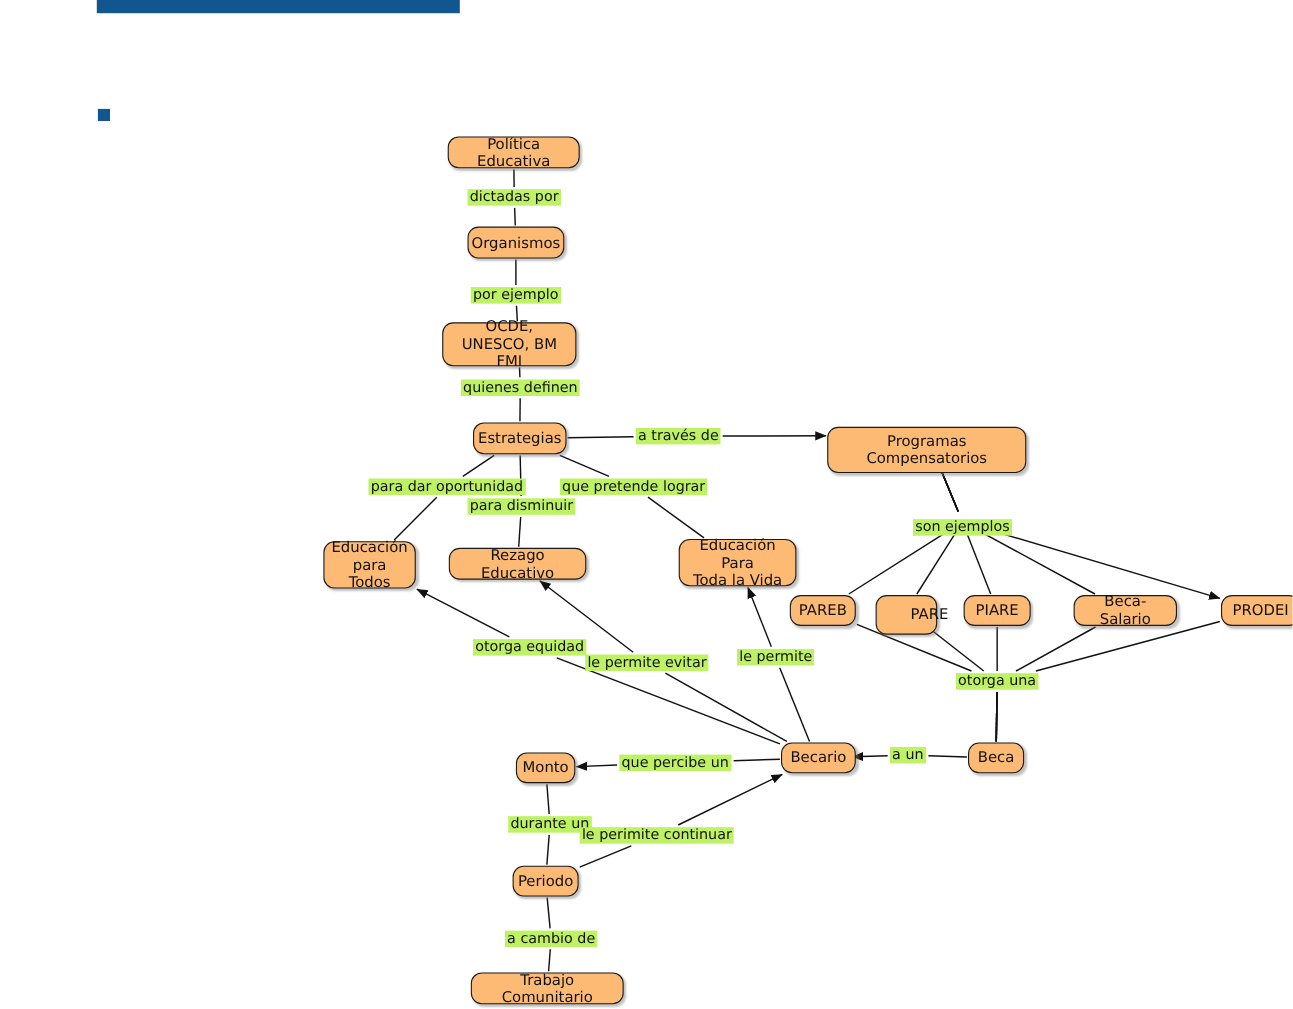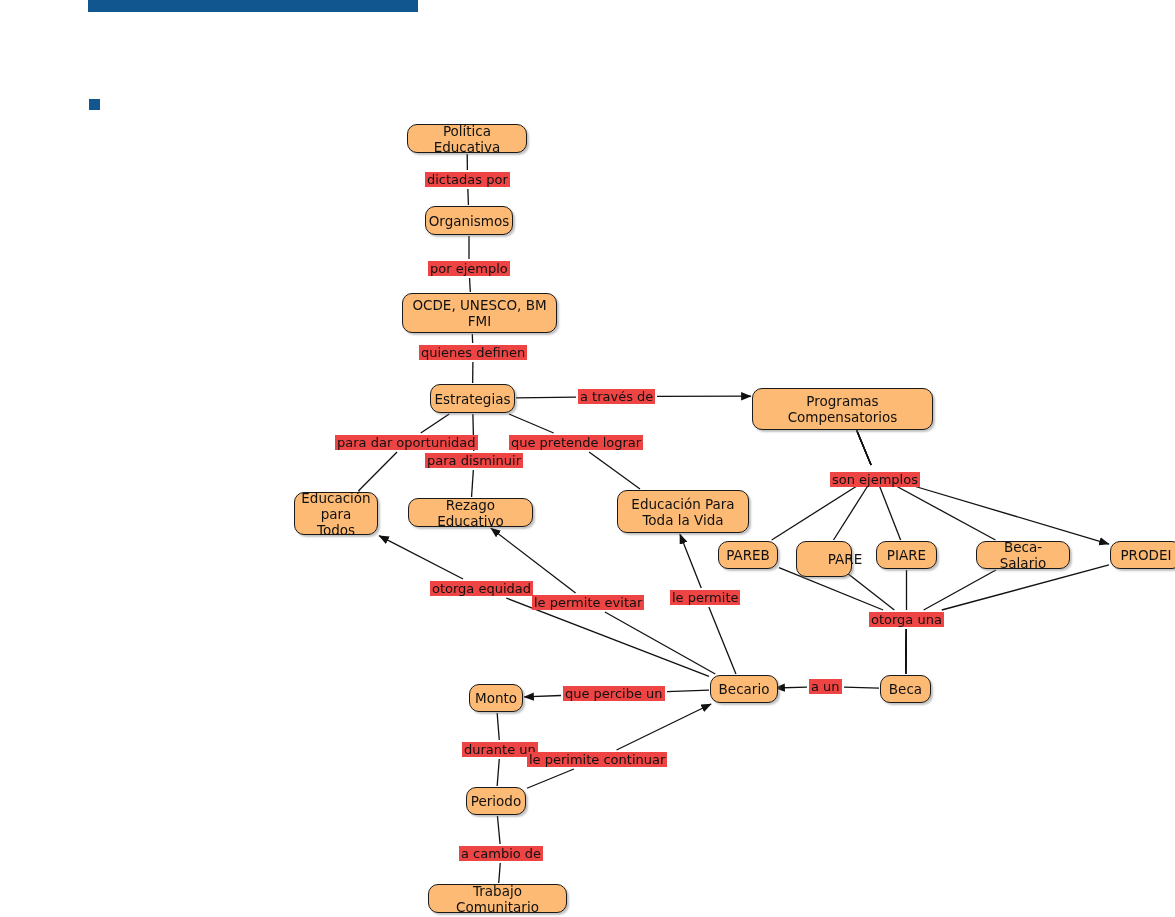--- a/index.html
+++ b/index.html
@@ -81,21 +81,21 @@
     white-space: pre-line;
     padding: 0 6px;
   }
 
   
   .edge-label {
     position: absolute;
     font-size: 13px;
     line-height: 15px;
     color: #111111;
-    background: #ef4444;
+    background: #bef264;
     white-space: nowrap;
     padding: 0 2px;
   }
 </style>
 </head>
 <body>
 
 <div id="header-bar"></div>
 <div id="bullet-square"></div>
 <div id="ghost-title-1"></div>
@@ -159,28 +159,28 @@
         <line x1="499.2621359223301" y1="759" x2="497.1650485436893" y2="786"></line>
         <line x1="527" y1="788.2623762376238" x2="573.8795180722892" y2="769"></line>
         <line x1="616.5390070921986" y1="750" x2="711.1489361702128" y2="704" marker-end="url(#arrowhead)"></line>
         <line x1="497.42857142857144" y1="816" x2="500.0952380952381" y2="844"></line>
         <line x1="500.2611111111111" y1="863" x2="498.7055555555556" y2="883"></line>
       </g>
   </svg>
   <div id="node-layer">
       <div class="node" style="left: 407px; top: 124px; width: 120px; height: 29px;">Política Educativa</div>
       <div class="node" style="left: 425px; top: 206px; width: 88px; height: 29px;">Organismos</div>
-      <div class="node" style="left: 402px; top: 293px; width: 155px; height: 40px;">OCDE, UNESCO, BM
+      <div class="node" style="left: 402px; top: 293px; width: 122px; height: 40px;">OCDE, UNESCO, BM
 FMI</div>
       <div class="node" style="left: 430px; top: 384px; width: 85px; height: 29px;">Estrategias</div>
       <div class="node" style="left: 752px; top: 375px; width: 181px; height: 42px; margin-top: 13px;">Programas Compensatorios</div>
       <div class="node" style="left: 294px; top: 492px; width: 84px; height: 43px;">Educación
 para Todos</div>
       <div class="node" style="left: 408px; top: 498px; width: 125px; height: 29px;">Rezago Educativo</div>
-      <div class="node" style="left: 617px; top: 490px; width: 132px; height: 43px;">Educación Para
+      <div class="node" style="left: 617px; top: 490px; width: 107px; height: 43px;">Educación Para
 Toda la Vida</div>
       <div class="node" style="left: 718px; top: 541px; width: 60px; height: 28px;">PAREB</div>
       <div class="node" style="left: 796px; top: 541px; width: 56px; height: 36px; padding-left: 48px;">PARE</div>
       <div class="node" style="left: 876px; top: 541px; width: 61px; height: 28px;">PIARE</div>
       <div class="node" style="left: 976px; top: 541px; width: 94px; height: 28px;">Beca-Salario</div>
       <div class="node" style="left: 1110px; top: 541px; width: 72px; height: 28px;">PRODEI</div>
       <div class="node" style="left: 710px; top: 675px; width: 68px; height: 28px;">Becario</div>
       <div class="node" style="left: 880px; top: 675px; width: 51px; height: 28px;">Beca</div>
       <div class="node" style="left: 469px; top: 684px; width: 54px; height: 28px;">Monto</div>
       <div class="node" style="left: 466px; top: 787px; width: 60px; height: 28px;">Periodo</div>

